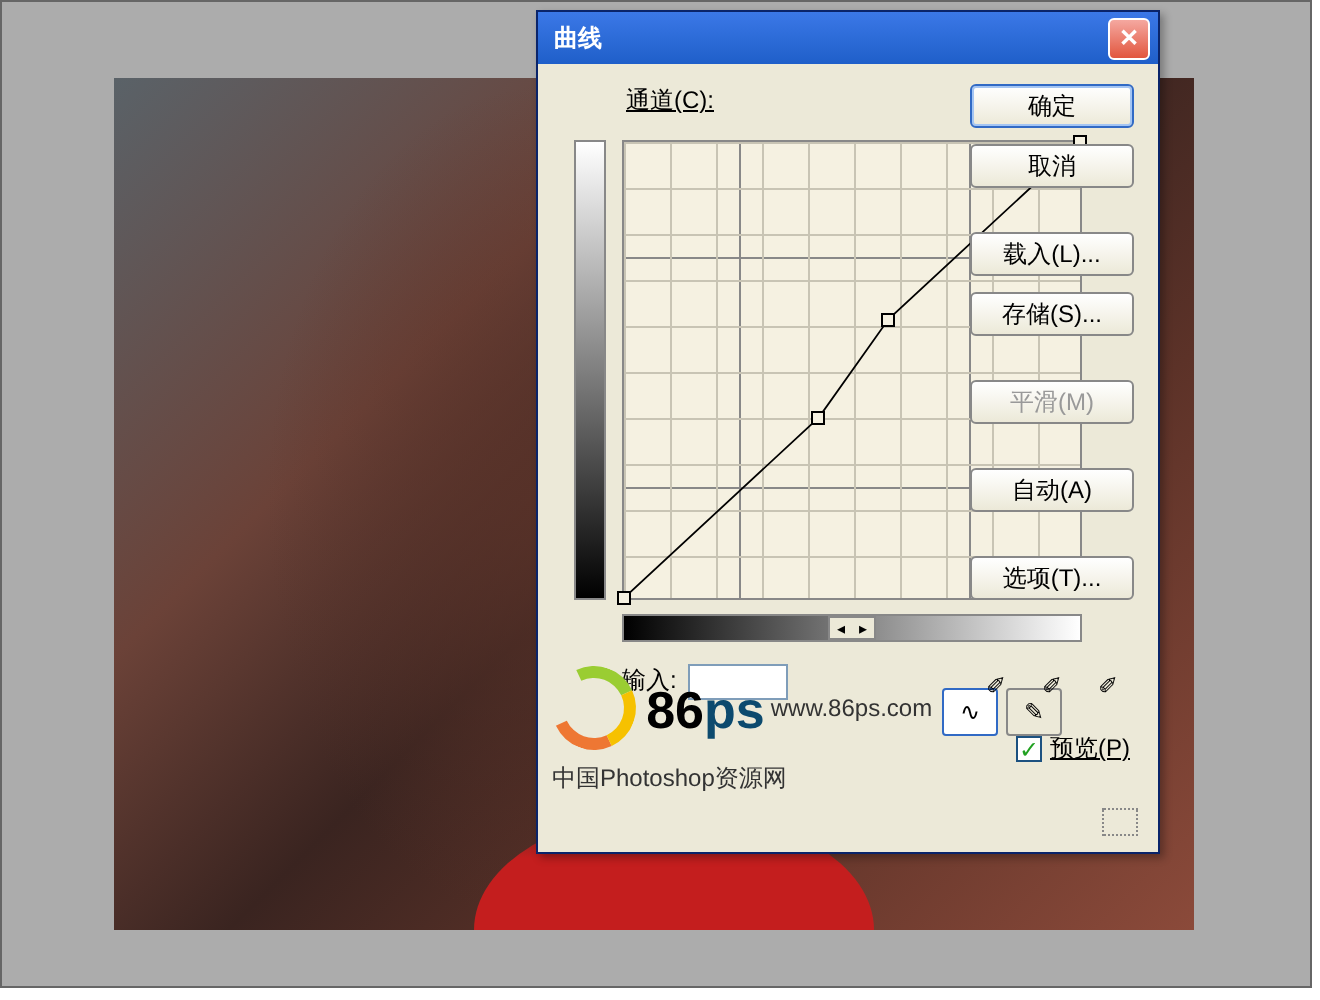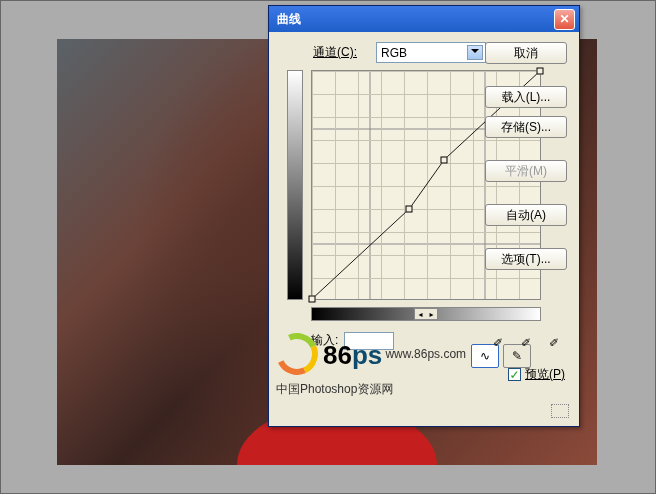--- a/index.html
+++ b/index.html
@@ -86,24 +86,20 @@
       <span class="title-text">曲线</span>
       <div class="close-btn">
         <span>✕</span>
       </div>
     </div>
 
     <div class="body">
 
       <div class="channel-row">
         <label><span class="underline">通道(C):</span></label>
-        <div class="select">
-          <span>RGB</span>
-          <span class="arrow"></span>
-        </div>
       </div>
 
       <div class="vgrad"></div>
 
       <div class="curve-box">
         <div class="grid"></div>
         <div class="curve-line">
           <svg viewBox="0 0 255 255" preserveAspectRatio="none">
             <path id="curve-path" fill="none" stroke="#000" stroke-width="1" d="M0 255 L109 154 L148 99 L255 0"></path>
           </svg>
@@ -128,20 +124,23 @@
       <div class="tool-btns">
         <div class="tool active">
           <span>∿</span>
         </div>
         <div class="tool">
           <span>✎</span>
         </div>
       </div>
 
       <div class="right-col">
+        <div class="btn primary">
+            <span>确定</span>
+          </div>
         <div class="btn">
             <span>取消</span>
           </div>
         <div class="gap"></div>
         <div class="btn">
             <span>载入(L)...</span>
           </div>
         <div class="btn">
             <span>存储(S)...</span>
           </div>

